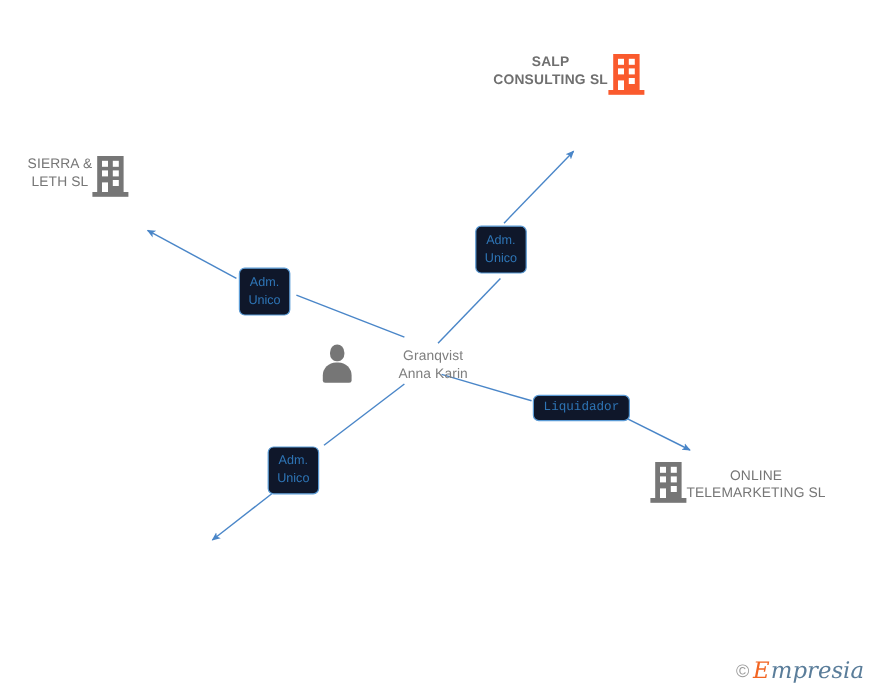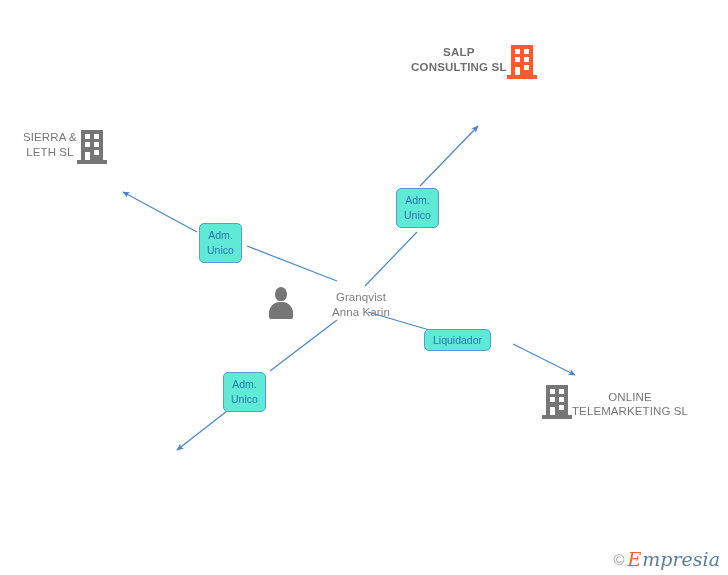--- a/index.html
+++ b/index.html
@@ -128,21 +128,21 @@
     width: 24px;
     height: 17px;
     border-radius: 11px 11px 2px 2px;
     background: var(--pcol);
   }
 
   
   .edge-label {
     position: absolute;
     box-sizing: border-box;
-    background: #5eead4;
+    background: #0f172a;
     border: 1px solid #5b9bd5;
     border-radius: 5px;
     color: #2e75b6;
     font-size: 10.5px;
     line-height: 15px;
     text-align: center;
     padding: 4px 7px;
     white-space: pre-line;
     box-shadow: 0 0 0 0 rgba(0,0,0,0);
   }
@@ -217,21 +217,21 @@
 
   <div class="edge-label" style="left:396px; top:188px;">Adm.
 Unico</div>
 
   <div class="edge-label" style="left:199px; top:223px;">Adm.
 Unico</div>
 
   <div class="edge-label" style="left:223px; top:372px;">Adm.
 Unico</div>
 
-  <div class="edge-label single" style="left:424px; top:329px;">Liquidador</div>
+  <div class="edge-label single" style="left:444px; top:329px;font-family:Liberation Mono, monospace;">Liquidador</div>
 
   <div class="node" style="left:496px; top:45px;">
     <div class="node-label company-accent label-above">SALP
 CONSULTING SL</div>
     <div class="building-icon" style="--bcol:#FA5A2D;">
       <div class="body"></div>
       <div class="win" style="left:8px; top:4px;"></div>
       <div class="win" style="left:17px; top:4px;"></div>
       <div class="win" style="left:8px; top:12px;"></div>
       <div class="win" style="left:17px; top:12px;"></div>

